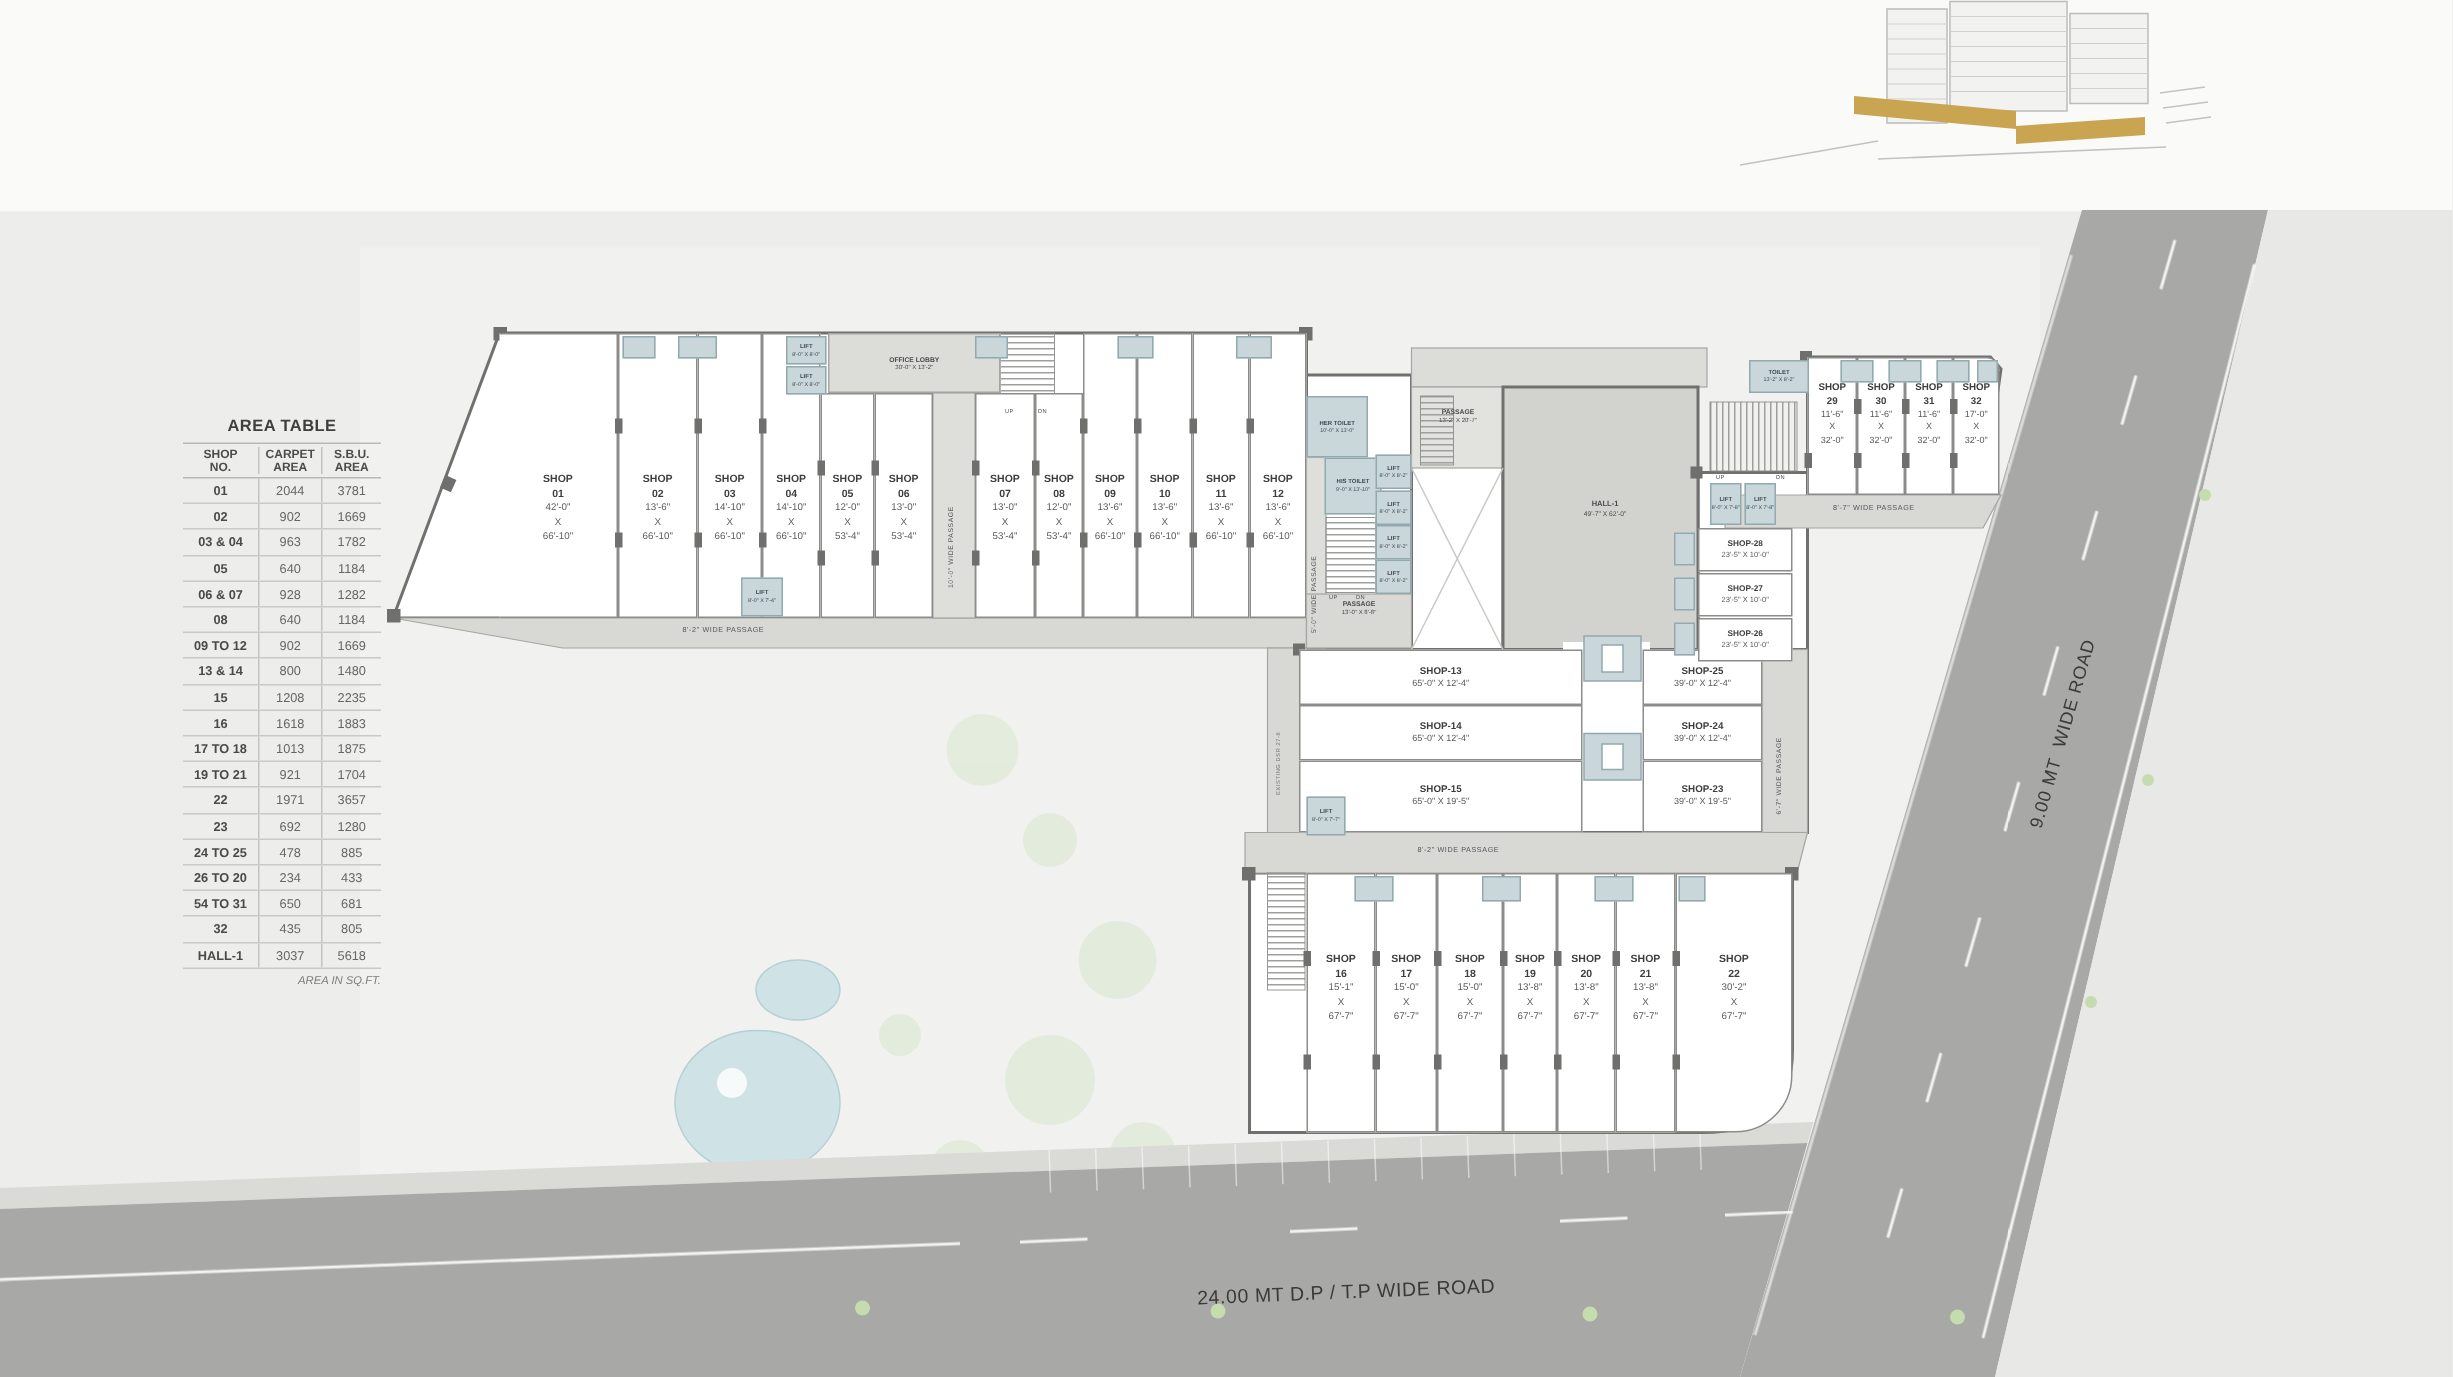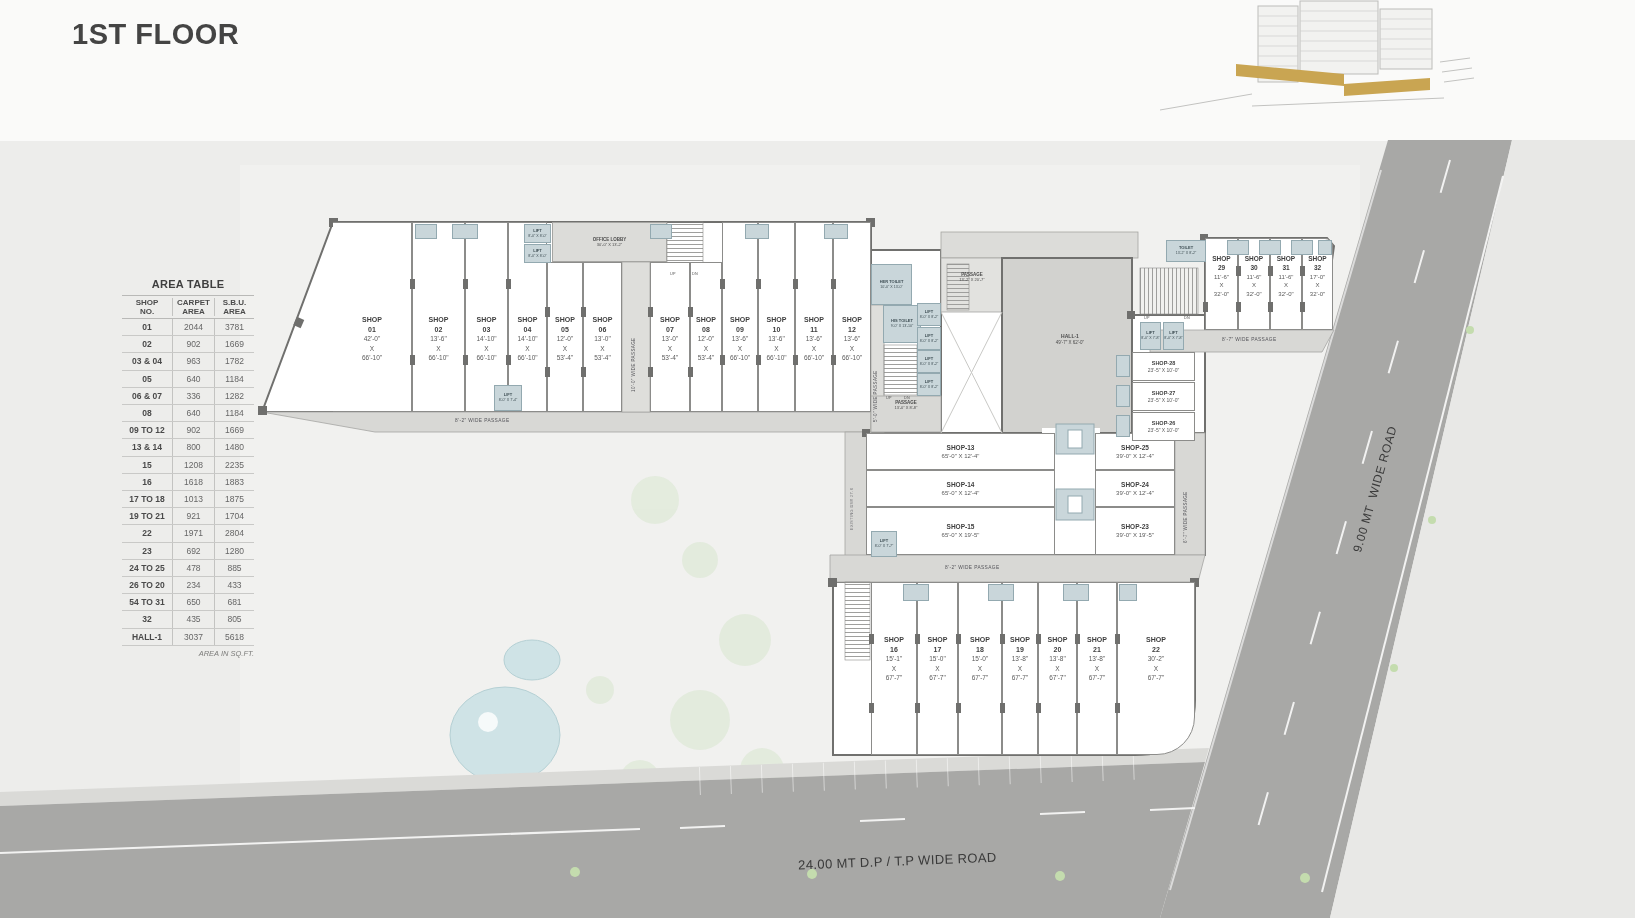--- a/index.html
+++ b/index.html
@@ -258,21 +258,20 @@
       <polygon points="1344,84 1430,78 1430,90 1344,96" fill="#c9a552" stroke="none"></polygon>
       <g stroke="#c2c2c0" fill="none">
         <path d="M1160,110 L1252,94"></path>
           <path d="M1252,106 L1444,98"></path>
         <path d="M1440,62 L1470,58 M1442,72 L1472,68 M1444,82 L1474,78"></path>
       </g>
     </g>
   </svg>
 
   <div class="title">
-    <div>1ST FLOOR</div>
   </div>
 
   <div class="atable">
     <div class="tt">AREA TABLE</div>
     <div class="hd">
       <div>SHOP
 NO.</div>
       <div>CARPET
 AREA</div>
       <div>S.B.U.
@@ -294,21 +293,21 @@
         <span>963</span>
         <span>1782</span>
       </div>
         <div class="row">
         <span>05</span>
         <span>640</span>
         <span>1184</span>
       </div>
         <div class="row">
         <span>06 &amp; 07</span>
-        <span>336</span>
+        <span>928</span>
         <span>1282</span>
       </div>
         <div class="row">
         <span>08</span>
         <span>640</span>
         <span>1184</span>
       </div>
         <div class="row">
         <span>09 TO 12</span>
         <span>902</span>
@@ -335,21 +334,21 @@
         <span>1875</span>
       </div>
         <div class="row">
         <span>19 TO 21</span>
         <span>921</span>
         <span>1704</span>
       </div>
         <div class="row">
         <span>22</span>
         <span>1971</span>
-        <span>2804</span>
+        <span>3657</span>
       </div>
         <div class="row">
         <span>23</span>
         <span>692</span>
         <span>1280</span>
       </div>
         <div class="row">
         <span>24 TO 25</span>
         <span>478</span>
         <span>885</span>

